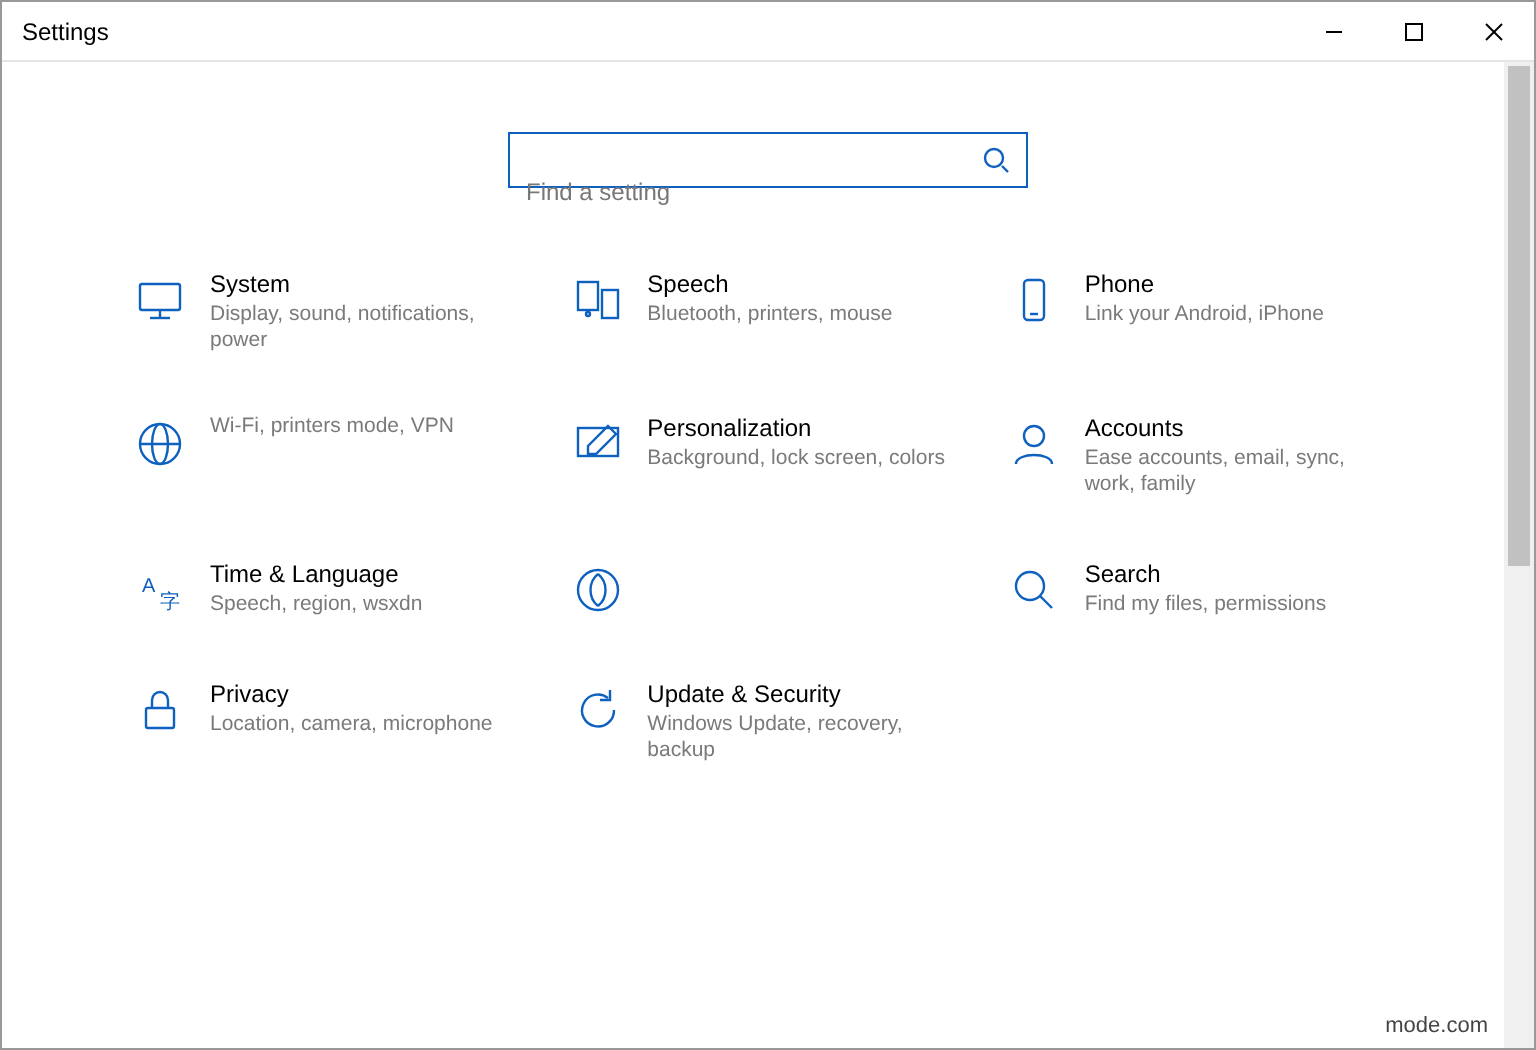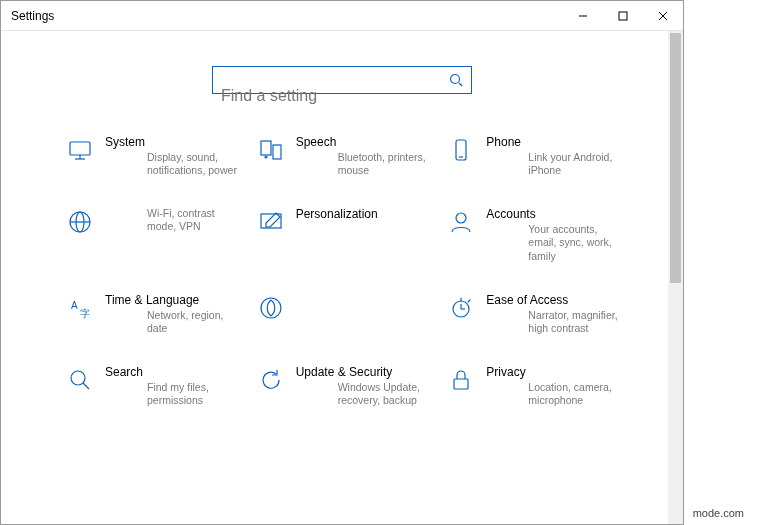--- a/index.html
+++ b/index.html
@@ -1,34 +1,34 @@
 <!DOCTYPE html>
 <html><head>
   <meta charset="utf-8">
   <style>
     * { margin:0; padding:0; box-sizing:border-box; font-family:"Segoe UI", Tahoma, sans-serif; }
     body { width:768px; height:525px; background:#fff; position:relative; overflow:hidden; }
-    .window-frame { width:684px; height:525px; border:1px solid #999; background:#fff; display:flex; flex-direction:column; position:relative; }
+    .window-frame { width:768px; height:525px; border:1px solid #999; background:#fff; display:flex; flex-direction:column; position:relative; }
     .titlebar { height:30px; display:flex; align-items:center; justify-content:space-between; border-bottom:1px solid #e5e5e5; }
     .titlebar-left { display:flex; align-items:center; padding-left:10px; font-size:12px; color:#000; }
     .titlebar-right { display:flex; }
     .wbtn { width:40px; height:30px; display:flex; align-items:center; justify-content:center; font-size:12px; cursor:default; }
     .wbtn svg { display:block; }
     .content { flex:1; position:relative; padding-top:35px; padding-left:60px; padding-right:60px; overflow:hidden; }
     .search-row { display:flex; justify-content:center; margin-bottom:35px; }
     .search-box { width:260px; height:28px; border:1.5px solid #0E61BE; display:flex; align-items:center; padding:0 8px; justify-content:space-between; }
-    .search-input { border:none; outline:none; font-size:16px; flex:1; color:#0369a1; background:transparent;margin-top:31px; }
+    .search-input { border:none; outline:none; font-size:12px; flex:1; color:#0369a1; background:transparent;margin-top:31px; }
     .search-input::placeholder { color:#777; }
     .grid { display:grid; grid-template-columns:repeat(3, 1fr); column-gap:10px; row-gap:18px; }
     .tile { display:flex; align-items:flex-start; padding:6px 4px; cursor:default; }
     .tile-icon { width:30px; height:30px; flex-shrink:0; display:flex; align-items:center; justify-content:center; color:#0E61BE; margin-right:10px; }
     .tile-icon svg { width:26px; height:26px; stroke:#0E61BE; fill:none; stroke-width:1.2; }
     .tile-text { display:flex; flex-direction:column; }
     .tile-title { font-size:12px; color:#000; margin-bottom:2px; }
-    .tile-desc { font-size:10.5px; color:#7a7a7a; line-height:1.25; max-width:150px;margin-left:42px; }
+    .tile-desc { font-size:10.5px; color:#7a7a7a; line-height:1.25; max-width:150px; }
     .highlight { border:3px solid #e60000; }
     .scrollbar-track { position:absolute; right:0; top:30px; bottom:0; width:15px; background:#f0f0f0; }
     .scrollbar-thumb { position:absolute; right:2px; top:2px; width:11px; height:250px; background:#c1c1c1; }
     .watermark { position:absolute; right:24px; bottom:6px; font-size:11px; color:#444; }
   </style>
 </head>
 <body>
 
 <div class="window-frame">
 
@@ -111,123 +111,110 @@
 
       <div class="tile">
         <div class="tile-icon">
           <svg viewBox="0 0 26 26">
               <circle cx="13" cy="13" r="10"></circle>
               <ellipse cx="13" cy="13" rx="4" ry="10"></ellipse>
               <line x1="3" y1="13" x2="23" y2="13"></line>
             </svg>
         </div>
         <div class="tile-text">
-          <div class="tile-desc">Wi-Fi, contrast mode, VPN</div>
+          <div class="tile-desc">Wi-Fi, printers mode, VPN</div>
         </div>
       </div>
 
       <div class="tile">
         <div class="tile-icon">
           <svg viewBox="0 0 26 26">
               <rect x="3" y="5" width="20" height="14"></rect>
               <path d="M18 4 L22 8 L12 18 L8 18 L8 14 Z"></path>
             </svg>
         </div>
         <div class="tile-text">
           <div class="tile-title">Personalization</div>
+          <div class="tile-desc">Background, lock screen, colors</div>
         </div>
       </div>
 
 
       <div class="tile">
         <div class="tile-icon">
           <svg viewBox="0 0 26 26">
               <circle cx="13" cy="9" r="5"></circle>
               <path d="M4 23 C4 17 22 17 22 23"></path>
             </svg>
         </div>
         <div class="tile-text">
           <div class="tile-title">Accounts</div>
-          <div class="tile-desc">Your accounts, email, sync, work, family</div>
+          <div class="tile-desc">Ease accounts, email, sync, work, family</div>
         </div>
       </div>
 
       <div class="tile">
         <div class="tile-icon">
           <svg viewBox="0 0 26 26">
               <text x="4" y="14" font-size="10" fill="#0E61BE" stroke="none">A</text>
               <text x="13" y="22" font-size="10" fill="#0E61BE" stroke="none">字</text>
             </svg>
         </div>
         <div class="tile-text">
           <div class="tile-title">Time &amp; Language</div>
-          <div class="tile-desc">Network, region, date</div>
+          <div class="tile-desc">Speech, region, wsxdn</div>
         </div>
       </div>
 
       <div class="tile">
         <div class="tile-icon">
           <svg viewBox="0 0 26 26">
               <circle cx="13" cy="13" r="10"></circle>
               <path d="M13 5 C8 9 8 17 13 21 M13 5 C18 9 18 17 13 21"></path>
             </svg>
         </div>
       </div>
 
-      <div class="tile">
-        <div class="tile-icon">
-          <svg viewBox="0 0 26 26">
-              <circle cx="13" cy="14" r="8"></circle>
-              <path d="M13 3 L13 6 M22 5 L20 7" stroke-linecap="round"></path>
-              <line x1="13" y1="14" x2="13" y2="9"></line>
-              <line x1="13" y1="14" x2="17" y2="14"></line>
-            </svg>
-        </div>
-        <div class="tile-text">
-          <div class="tile-title">Ease of Access</div>
-          <div class="tile-desc">Narrator, magnifier, high contrast</div>
-        </div>
-      </div>
 
       <div class="tile">
         <div class="tile-icon">
           <svg viewBox="0 0 26 26">
               <circle cx="11" cy="11" r="7"></circle>
               <line x1="16" y1="16" x2="22" y2="22"></line>
             </svg>
         </div>
         <div class="tile-text">
           <div class="tile-title">Search</div>
           <div class="tile-desc">Find my files, permissions</div>
         </div>
       </div>
 
       <div class="tile">
         <div class="tile-icon">
           <svg viewBox="0 0 26 26">
+              <rect x="6" y="12" width="14" height="10" rx="1"></rect>
+              <path d="M9 12 V8 a4 4 0 0 1 8 0 V12"></path>
+            </svg>
+        </div>
+        <div class="tile-text">
+          <div class="tile-title">Privacy</div>
+          <div class="tile-desc">Location, camera, microphone</div>
+        </div>
+      </div>
+
+      <div class="tile">
+        <div class="tile-icon">
+          <svg viewBox="0 0 26 26">
               <path d="M21 13 a8 8 0 1 1 -3 -6"></path>
               <polyline points="19,3 19,8 14,8"></polyline>
             </svg>
         </div>
         <div class="tile-text">
           <div class="tile-title">Update &amp; Security</div>
           <div class="tile-desc">Windows Update, recovery, backup</div>
-        </div>
-      </div>
-
-      <div class="tile">
-        <div class="tile-icon">
-          <svg viewBox="0 0 26 26">
-              <rect x="6" y="12" width="14" height="10" rx="1"></rect>
-              <path d="M9 12 V8 a4 4 0 0 1 8 0 V12"></path>
-            </svg>
-        </div>
-        <div class="tile-text">
-          <div class="tile-title">Privacy</div>
-          <div class="tile-desc">Location, camera, microphone</div>
         </div>
       </div>
 
     </div>
   </div>
 
   <div class="scrollbar-track">
     <div class="scrollbar-thumb"></div>
   </div>
 

